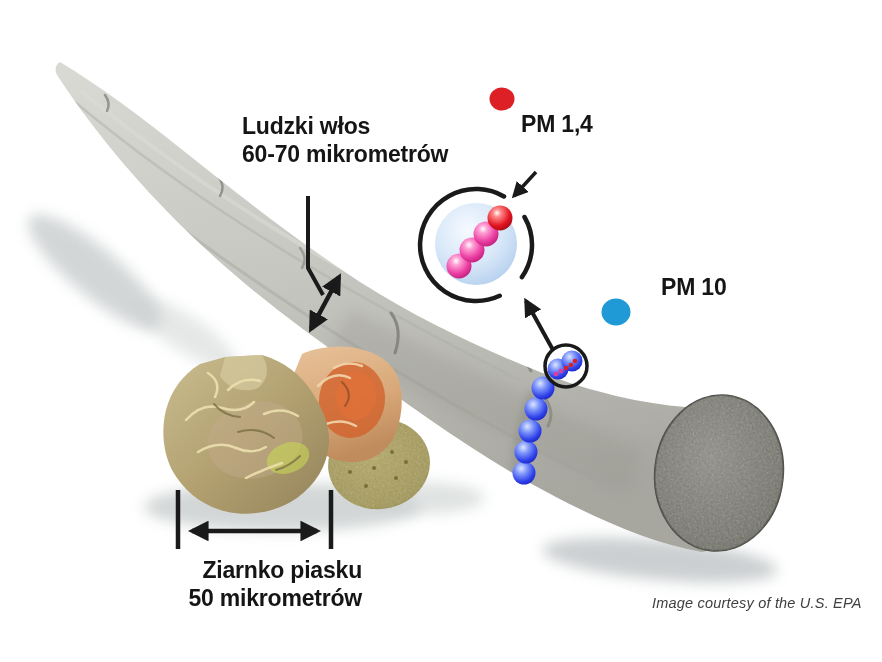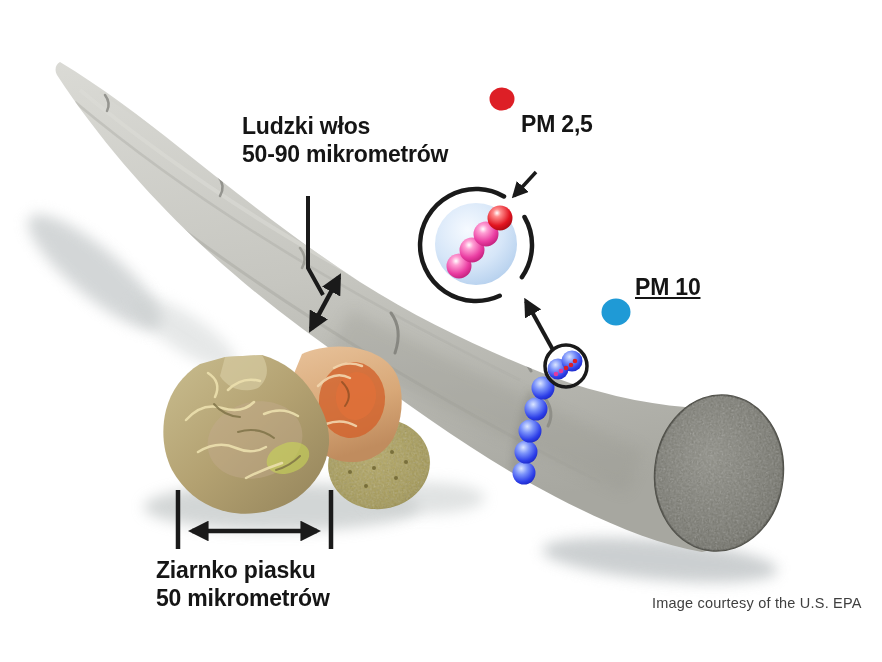--- a/index.html
+++ b/index.html
@@ -14,24 +14,25 @@
   .lbl{
     position:absolute;
     font-family:"Liberation Sans","DejaVu Sans",sans-serif;
     font-weight:700;
     font-size:23px;
     line-height:28px;
     color:#151515;
     letter-spacing:-0.2px;
     white-space:nowrap;
   }
-  .lbl.center{text-align:left;}
+  .lbl.center{text-align:right;}
   .credit{
     position:absolute;
     font-family:"Liberation Sans","DejaVu Sans",sans-serif;
+    font-style:italic;
     font-weight:400;
     font-size:14.5px;
     color:#3f3f3f;
     letter-spacing:0.2px;
     white-space:nowrap;
   }
 </style>
 </head>
 <body>
 
@@ -237,28 +238,28 @@
       <path d="M 178,490 V 549 M 331,490 V 549" stroke-width="4.5"></path>
       <line x1="192" y1="531" x2="317" y2="531" stroke-width="4.5" marker-start="url(#ah)" marker-end="url(#ah)"></line>
     </g>
 
     <ellipse cx="502" cy="99" rx="12.5" ry="11.5" fill="#dd1f26"></ellipse>
     <ellipse cx="616" cy="312" rx="14.5" ry="13.5" fill="#1f9ad6"></ellipse>
   </svg>
 
   <div class="lbl" style="left:242px;top:112px;">
     <div>Ludzki włos</div>
-    <div>50-90 mikrometrów</div>
+    <div>60-70 mikrometrów</div>
   </div>
 
   <div class="lbl" style="left:521px;top:110px;">
-    <div>PM 2,5</div>
-  </div>
-
-  <div class="lbl" style="left:635px;top:273px;text-decoration:underline;">
+    <div>PM 1,4</div>
+  </div>
+
+  <div class="lbl" style="left:661px;top:273px;">
     <div>PM 10</div>
   </div>
 
   <div class="lbl center" style="left:156px;top:556px;width:206px;">
     <div>Ziarnko piasku</div>
     <div>50 mikrometrów</div>
   </div>
 
   <div class="credit" style="left:652px;top:595px;">Image courtesy of the U.S. EPA</div>
 

